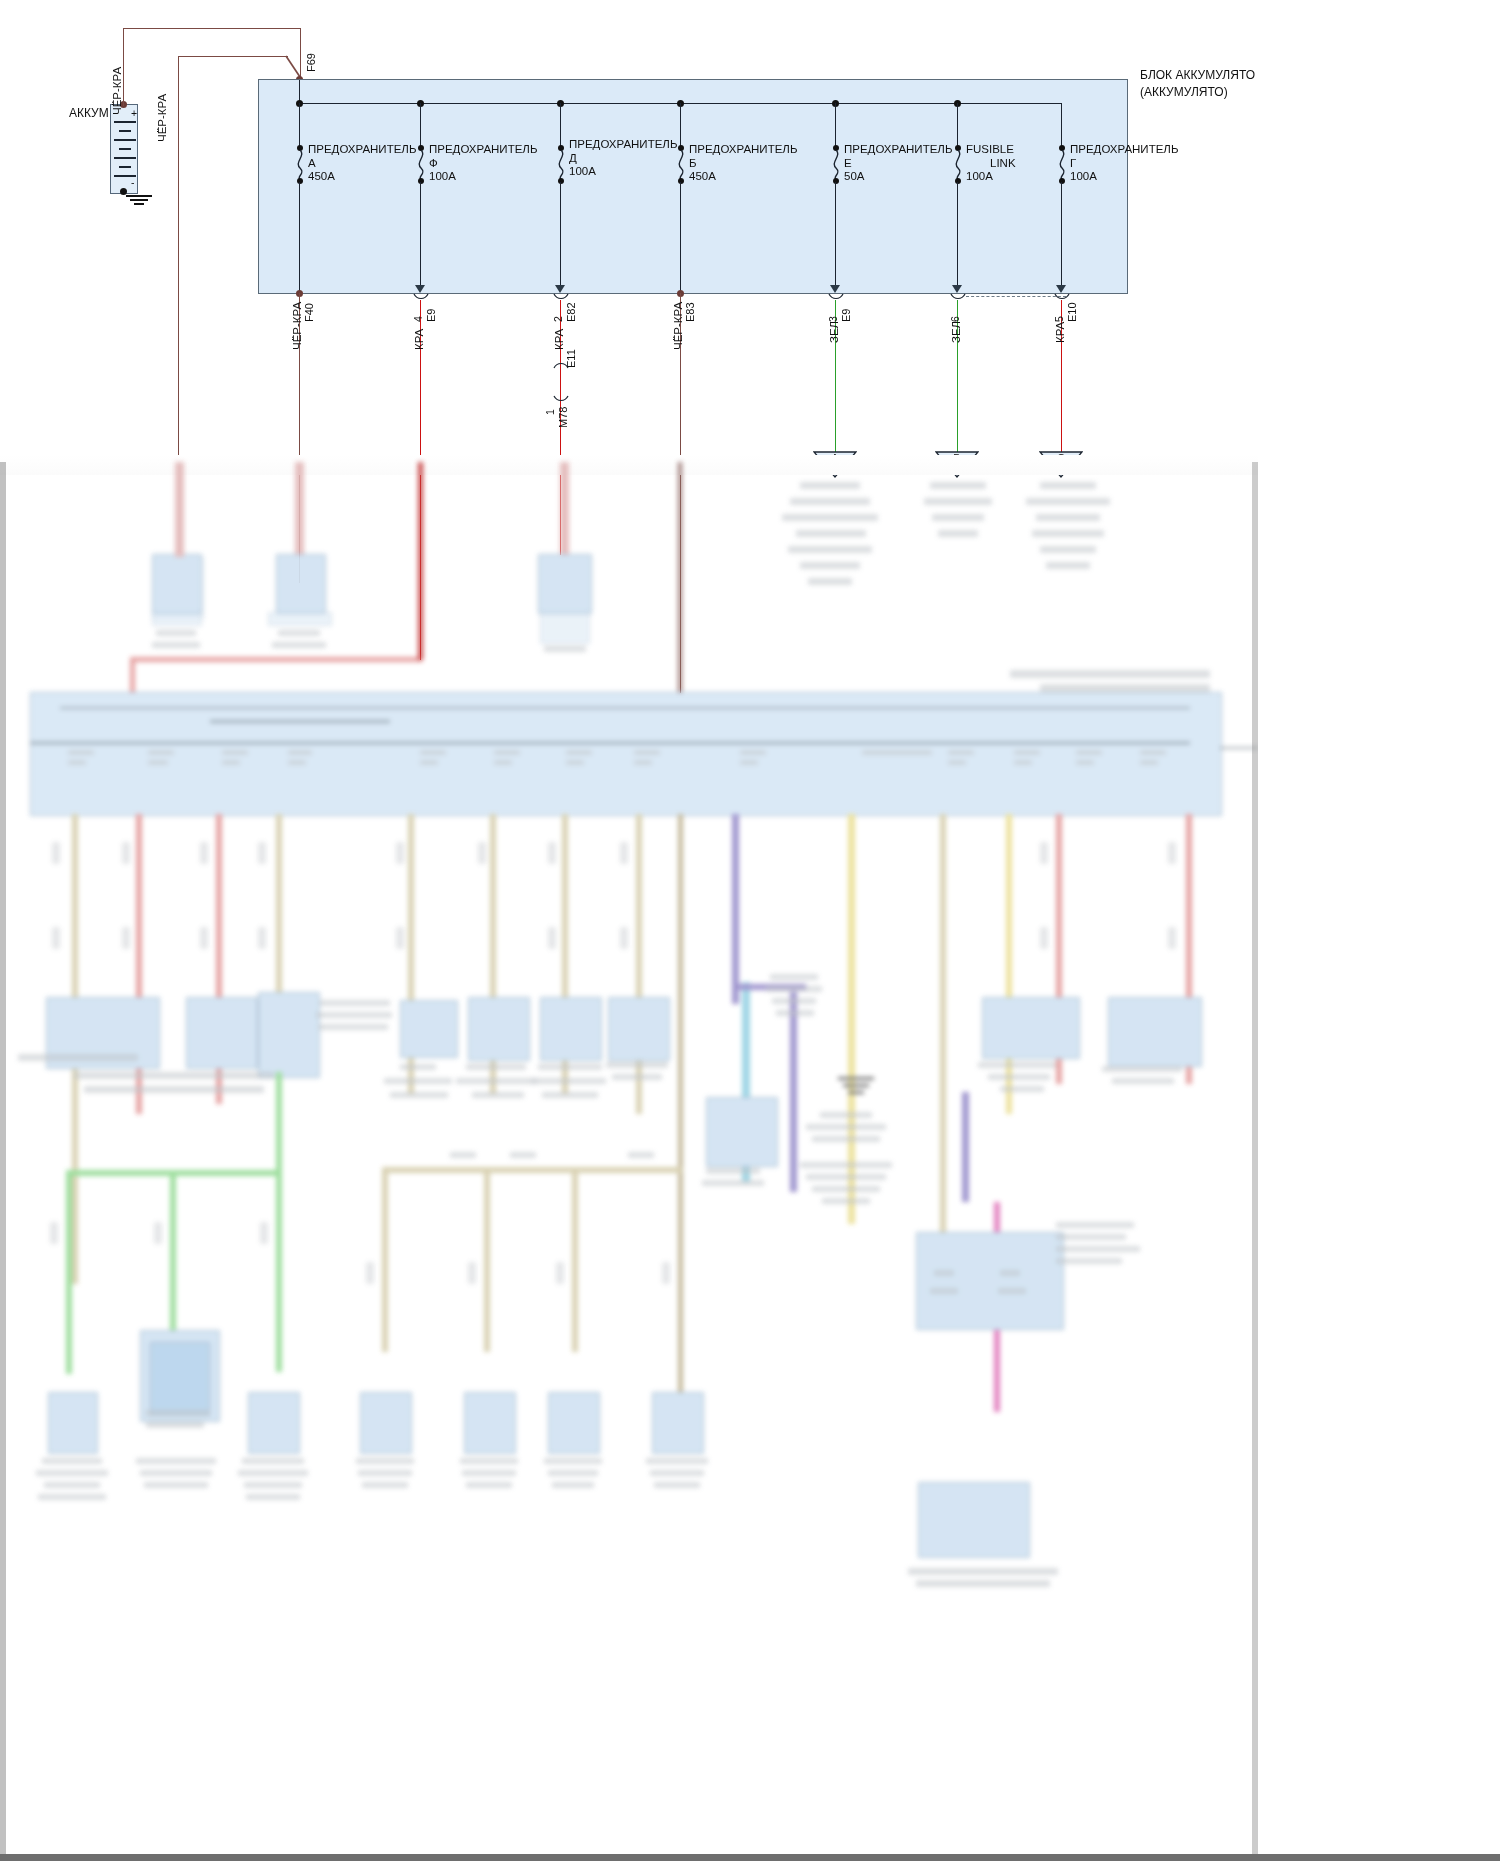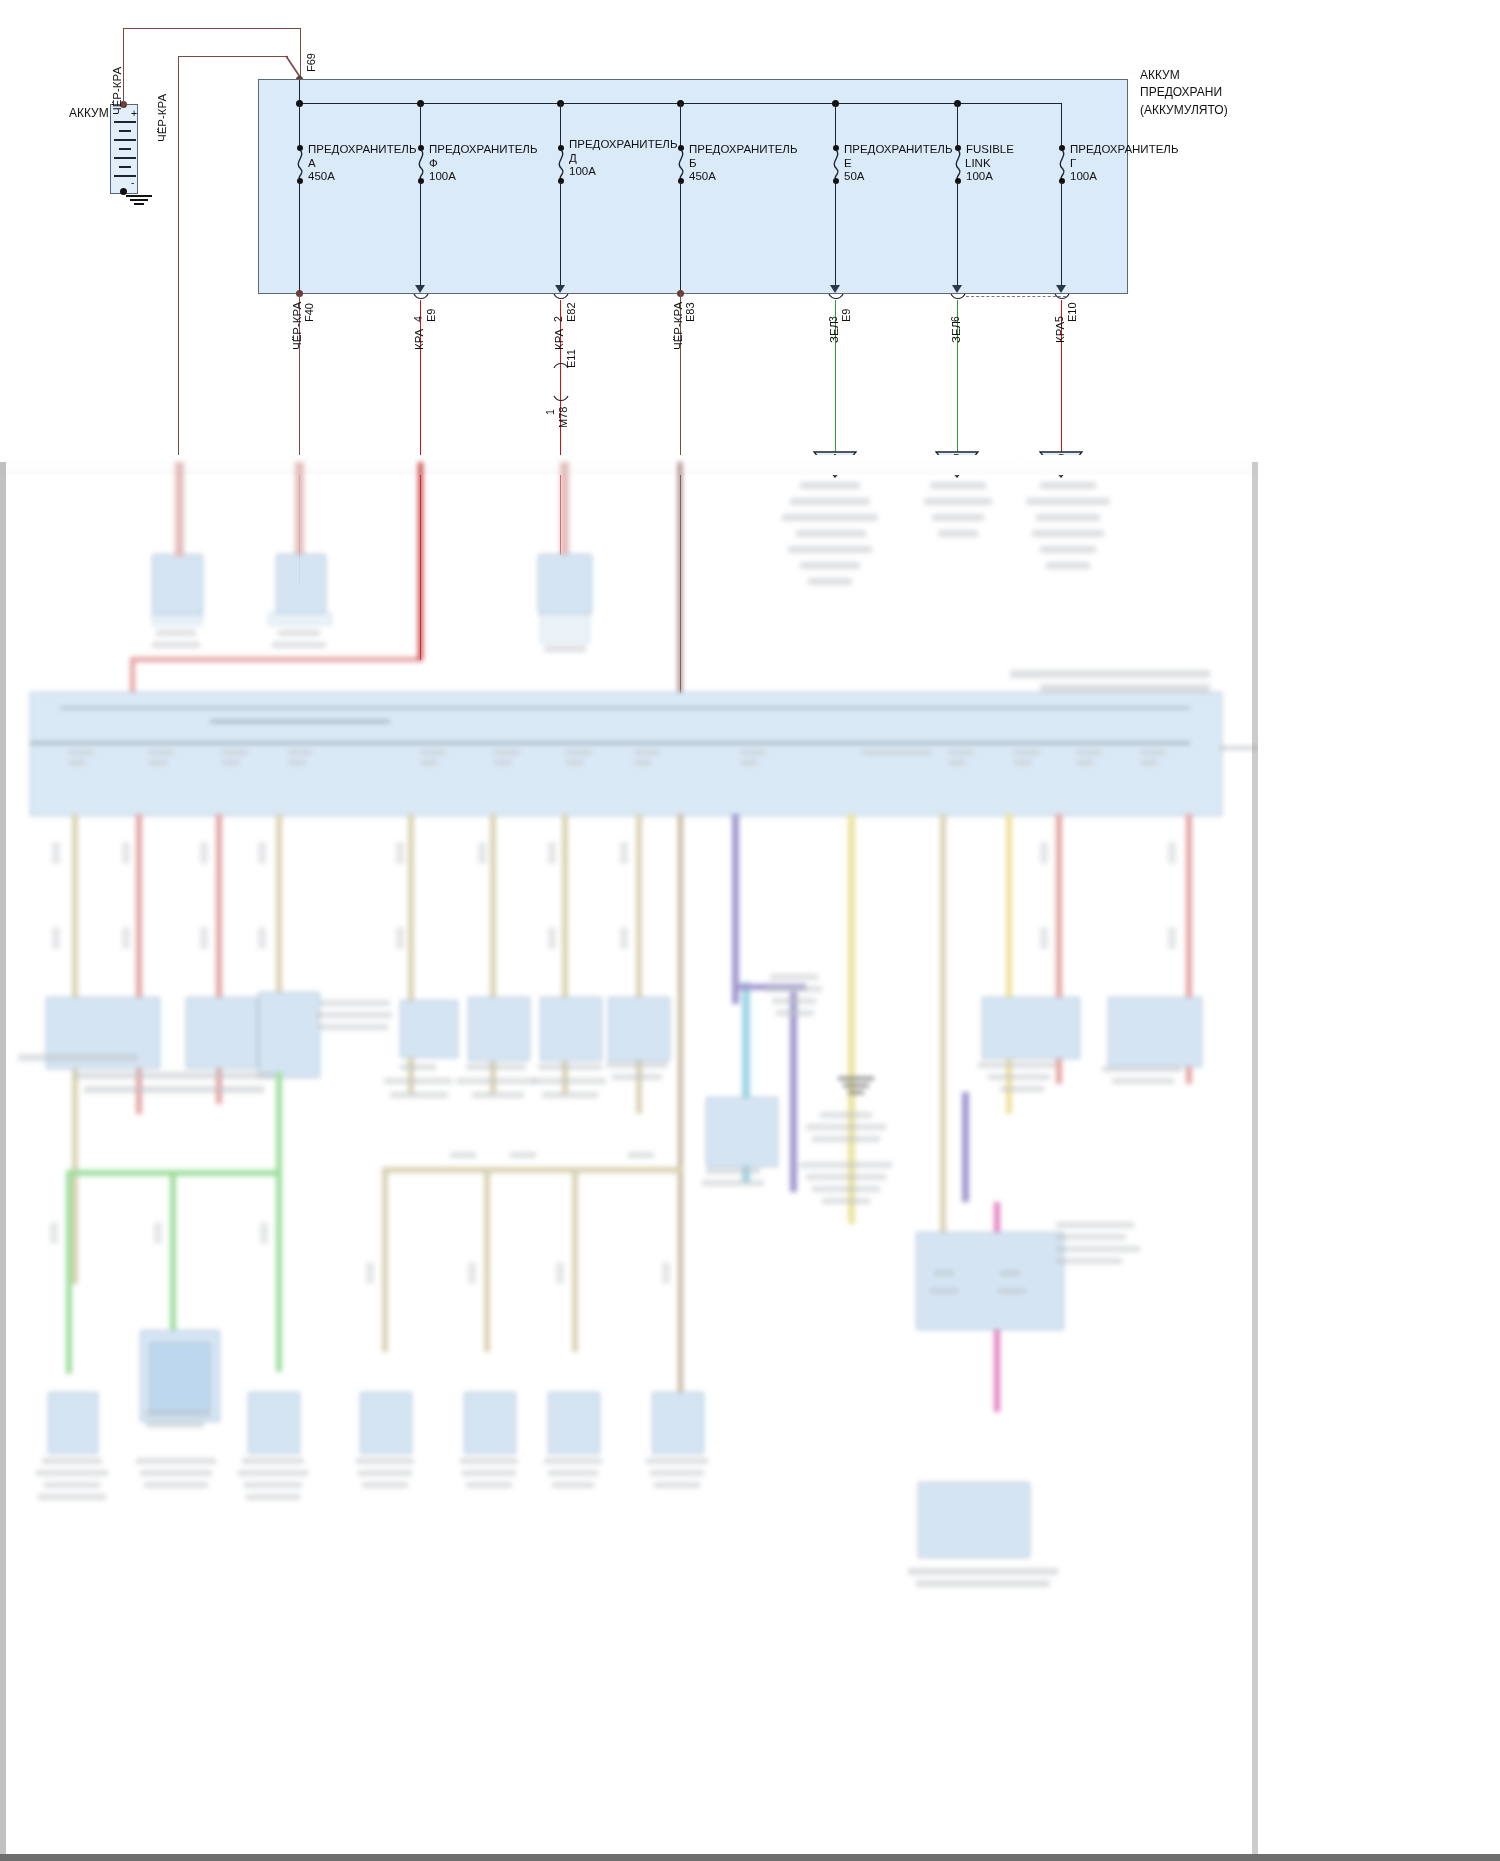--- a/index.html
+++ b/index.html
@@ -104,21 +104,21 @@
   <div class="wire w-v c-brn" style="left:178px;top:56px;height:406px;"></div>
   <div class="wire c-brn" style="left:286px;top:56px;width:18px;height:26px;border-left:none;border-top:none;background:none;"></div>
   <svg style="position:absolute;left:284px;top:54px;" width="24" height="30">
     <line x1="2" y1="2" x2="18" y2="26" stroke="#7b4a44" stroke-width="1.7"></line>
   </svg>
   <div class="lbl vert" style="left:155px;top:142px;">ЧЁР-КРА</div>
   <div class="dot brn" style="left:296px;top:76px;"></div>
 
   <div id="fusebox"></div>
   <div id="fusebox-title">
-    <div>АККУМ ПРЕДОХРАНИ</div>
+    <div>БЛОК АККУМУЛЯТО</div>
     <div>(АККУМУЛЯТО)</div>
   </div>
 
   <div class="wire w-h c-blk" style="left:299px;top:103px;width:762px;"></div>
 
   <div class="wire w-v c-blk" style="left:299px;top:80px;height:24px;"></div>
   <div class="dot" style="left:296px;top:100px;"></div>
   <div class="wire w-v c-blk" style="left:299px;top:103px;height:45px;"></div>
   <div class="dot" style="left:296.5px;top:145px;width:6px;height:6px;"></div>
   <svg class="fuse" style="left:293px;top:150px;" viewBox="0 0 14 30">
@@ -184,21 +184,21 @@
   <div class="dot" style="left:954px;top:100px;"></div>
   <div class="wire w-v c-blk" style="left:957px;top:103px;height:45px;"></div>
   <div class="dot" style="left:954.5px;top:145px;width:6px;height:6px;"></div>
   <svg class="fuse" style="left:951px;top:150px;" viewBox="0 0 14 30">
     <path d="M7 0 C13 6, 1 12, 7 18 C13 24, 3 26, 7 30" fill="none" stroke="#1b2430" stroke-width="1.4"></path>
   </svg>
   <div class="dot" style="left:954.5px;top:178px;width:6px;height:6px;"></div>
   <div class="wire w-v c-blk" style="left:957px;top:182px;height:104px;"></div>
   <div class="arrow" style="left:952px;top:285px;"></div>
   <div class="lbl" style="left:966px;top:142px;">FUSIBLE</div>
-  <div class="lbl" style="left:965px;top:156px;">LINK</div>
+  <div class="lbl" style="left:990px;top:156px;">LINK</div>
   <div class="lbl" style="left:966px;top:169px;">100А</div>
 
   <div class="wire w-v c-blk" style="left:1061px;top:103px;height:45px;"></div>
   <div class="dot" style="left:1058.5px;top:145px;width:6px;height:6px;"></div>
   <svg class="fuse" style="left:1055px;top:150px;" viewBox="0 0 14 30">
     <path d="M7 0 C13 6, 1 12, 7 18 C13 24, 3 26, 7 30" fill="none" stroke="#1b2430" stroke-width="1.4"></path>
   </svg>
   <div class="dot" style="left:1058.5px;top:178px;width:6px;height:6px;"></div>
   <div class="wire w-v c-blk" style="left:1061px;top:182px;height:104px;"></div>
   <div class="arrow" style="left:1056px;top:285px;"></div>

